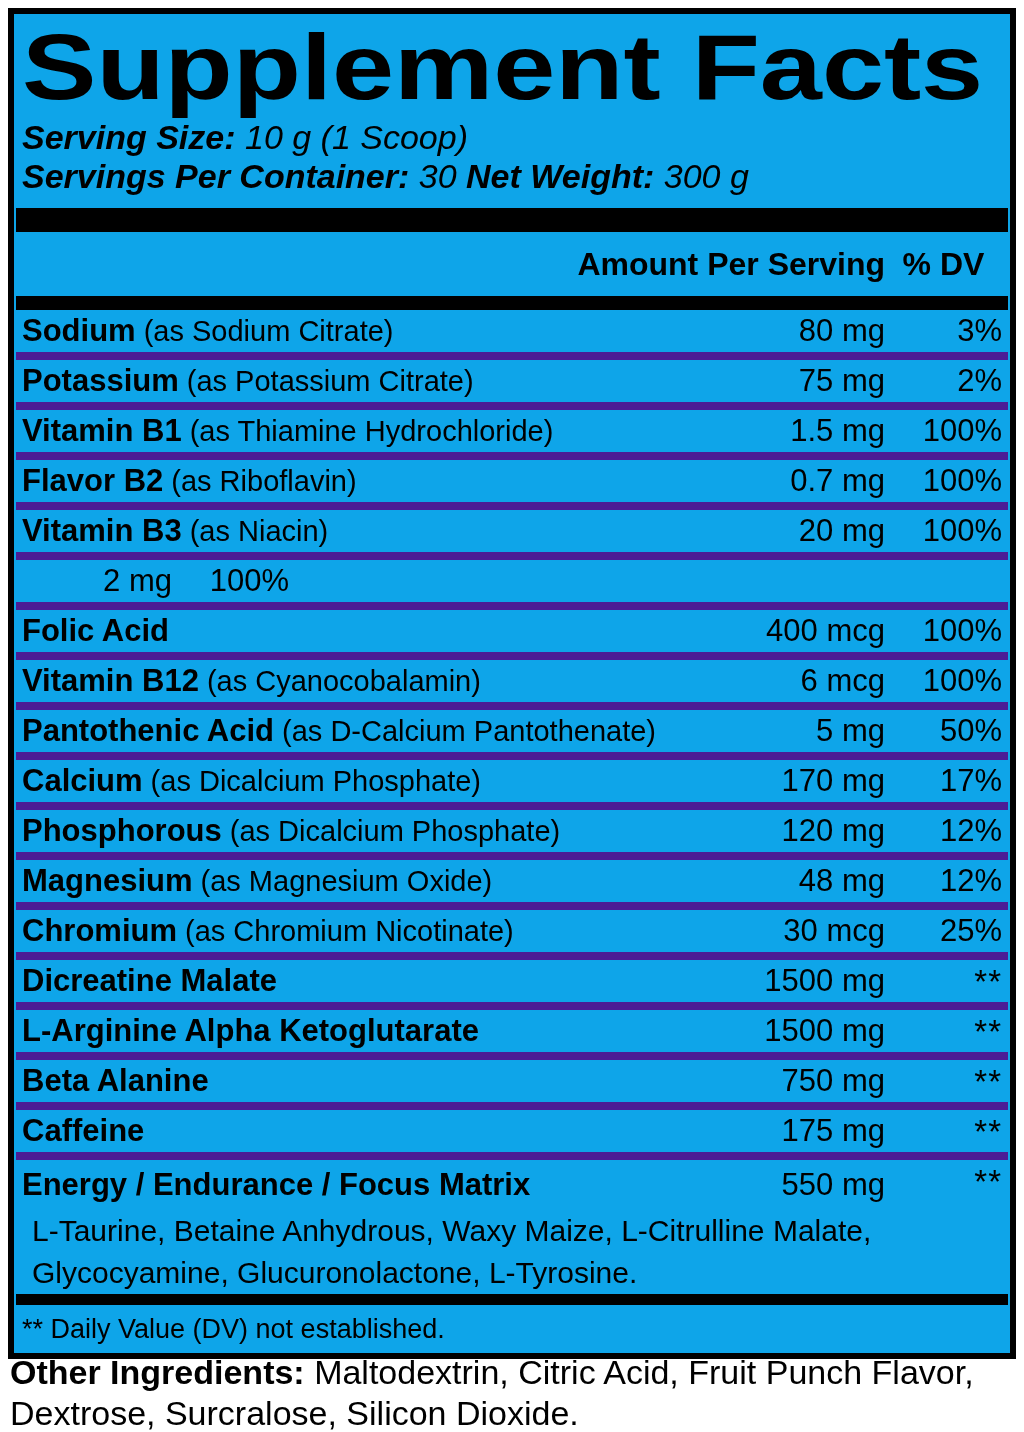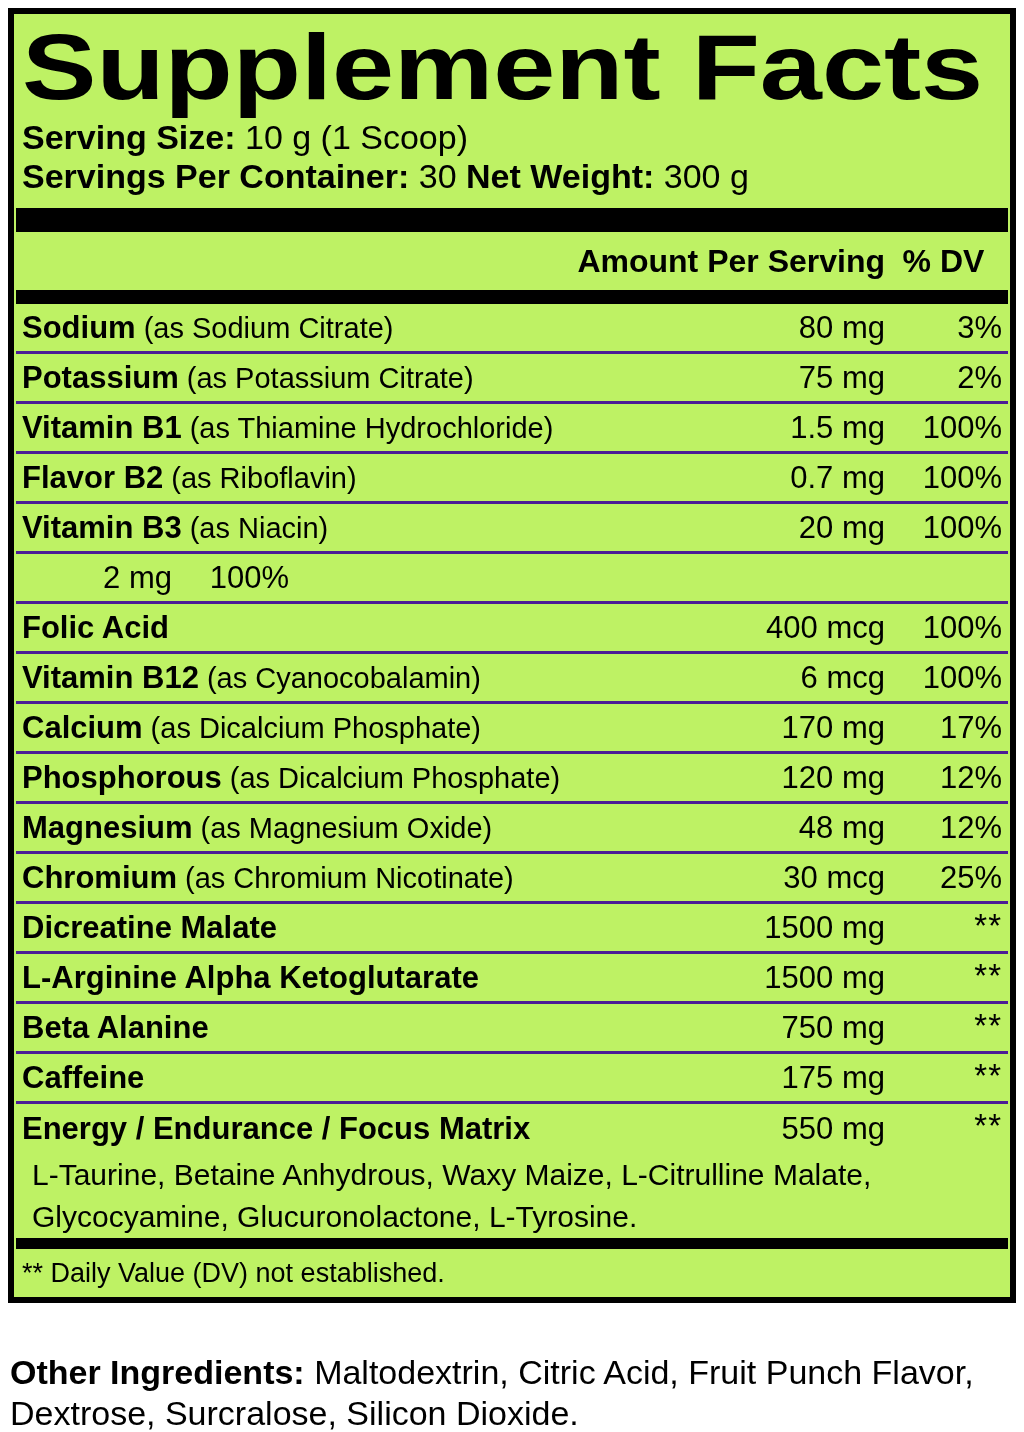--- a/index.html
+++ b/index.html
@@ -9,61 +9,61 @@
     font-family: "Liberation Sans", "DejaVu Sans", sans-serif;
     color: #000;
     overflow: hidden;
   }
   .sheet { position: relative; width: 1024px; height: 1432px; background: #fff; }
 
   .panel {
     position: absolute; left: 8px; top: 8px; width: 1008px;
     border: 6px solid #000;
     padding: 2px 8px 0 8px;
-    background: #bef264;
+    background: #0ea5e9;
   }
 
   .title {
     height: 102px;
     line-height: 102px;
     font-size: 93px;
     font-weight: bold;
     letter-spacing: 0px;
     white-space: nowrap;
   }
   .title .stretch {
     display: inline-block;
     transform: scaleX(1.20);
     transform-origin: left center;
   }
 
-  .meta-line { font-size: 34px; line-height: 38px; height: 38px; white-space: nowrap; }
+  .meta-line { font-size: 34px; line-height: 38px; height: 38px; white-space: nowrap; font-style: italic; }
   .meta-line.second { height: 40px; line-height: 40px; margin-bottom: 12px; }
   .meta-label { font-weight: bold; }
   .meta-value { font-weight: normal; }
   .net-weight { }
 
   .bar { background: #000; margin: 0 -6px; }
   .bar-thick  { height: 24px; }
   .bar-medium { height: 14px; }
   .bar-foot   { height: 11px; }
 
   .col-header {
     display: flex; align-items: center;
-    height: 42px; margin: 8px -6px; padding: 0 6px;
+    height: 64px; margin: 0 -6px; padding: 0 6px;
     font-weight: bold; font-size: 32px;
   }
   .col-header .hdr-amount { flex: 1; text-align: right; }
   .col-header .hdr-dv { width: 117px; text-align: center; }
 
   .facts-rows { margin: 0 -6px; }
   .row {
     display: flex; align-items: center;
     height: 50px; padding: 0 6px;
-    border-bottom: 3px solid #4c1d95;
+    border-bottom: 8px solid #4c1d95;
     font-size: 31px;
   }
   .row:last-child { border-bottom: none; }
   .row .nm { flex: 1; white-space: nowrap; overflow: hidden; }
   .row .nm b { font-weight: bold; }
   .row .nm .ds { font-size: 29px; margin-left: 8px; font-weight: normal; }
   .row .amt { width: 150px; text-align: right; white-space: nowrap; }
   .row .dv  { width: 117px; text-align: right; white-space: nowrap; }
   .row .dv.stars {
     align-self: flex-start;
@@ -168,20 +168,25 @@
     <span class="amt">400 mcg</span>
     <span class="dv">100%</span>
   </div>
 
   <div class="row">
     <span class="nm"><b>Vitamin B12</b><span class="ds">(as Cyanocobalamin)</span></span>
     <span class="amt">6 mcg</span>
     <span class="dv">100%</span>
   </div>
 
+  <div class="row">
+    <span class="nm"><b>Pantothenic Acid</b><span class="ds">(as D-Calcium Pantothenate)</span></span>
+    <span class="amt">5 mg</span>
+    <span class="dv">50%</span>
+  </div>
 
   <div class="row">
     <span class="nm"><b>Calcium</b><span class="ds">(as Dicalcium Phosphate)</span></span>
     <span class="amt">170 mg</span>
     <span class="dv">17%</span>
   </div>
 
   <div class="row">
     <span class="nm"><b>Phosphorous</b><span class="ds">(as Dicalcium Phosphate)</span></span>
     <span class="amt">120 mg</span>

